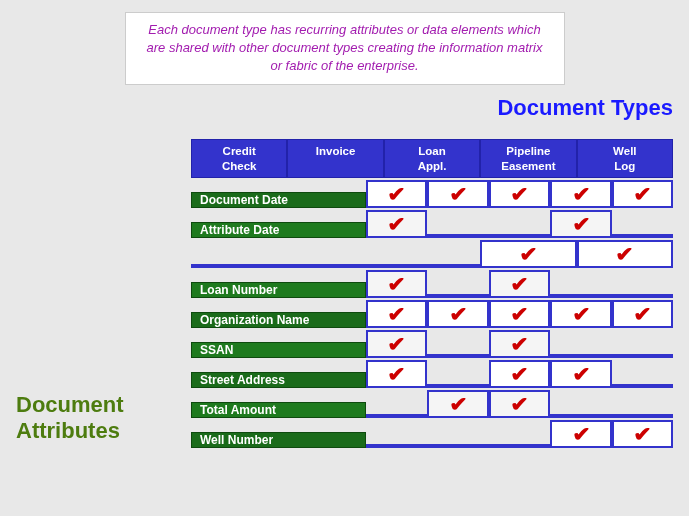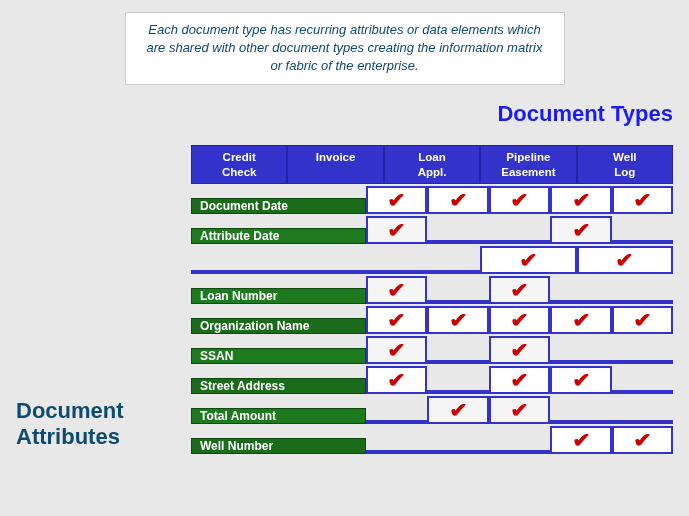--- a/index.html
+++ b/index.html
@@ -30,24 +30,24 @@
       letter-spacing: 0.5px;
     }
 
     .subtitle-box {
       background: white;
       border: 1px solid #ccc;
       padding: 8px 16px;
       text-align: center;
       font-style: italic;
       font-size: 13px;
-      color: #0c4a6e;
+      color: #a21caf;
       max-width: 440px;
       line-height: 1.4;
-      margin-bottom: 16px;
+      margin-bottom: 10px;
     }
 
     .matrix-section {
       display: flex;
       flex-direction: column;
       width: 100%;
     }
 
     .doc-types-title {
       text-align: center;
@@ -67,21 +67,21 @@
     .left-header {
       width: 175px;
       display: flex;
       align-items: flex-end;
       padding-bottom: 4px;
     }
 
     .doc-attributes-title {
       font-size: 22px;
       font-weight: bold;
-      color: #0c4a6e;
+      color: #4d7c0f;
       line-height: 1.2;
     }
 
     .matrix-table-wrapper {
       flex: 1;
       display: flex;
       flex-direction: column;
     }
 
     .col-headers {

